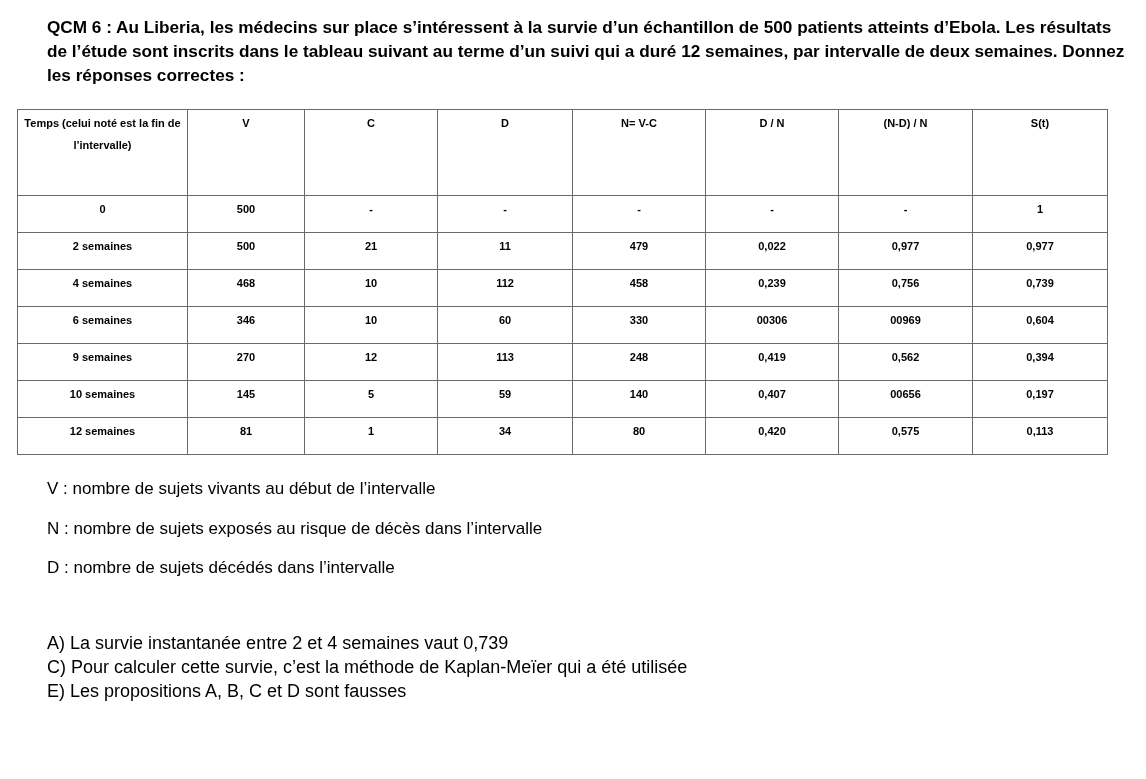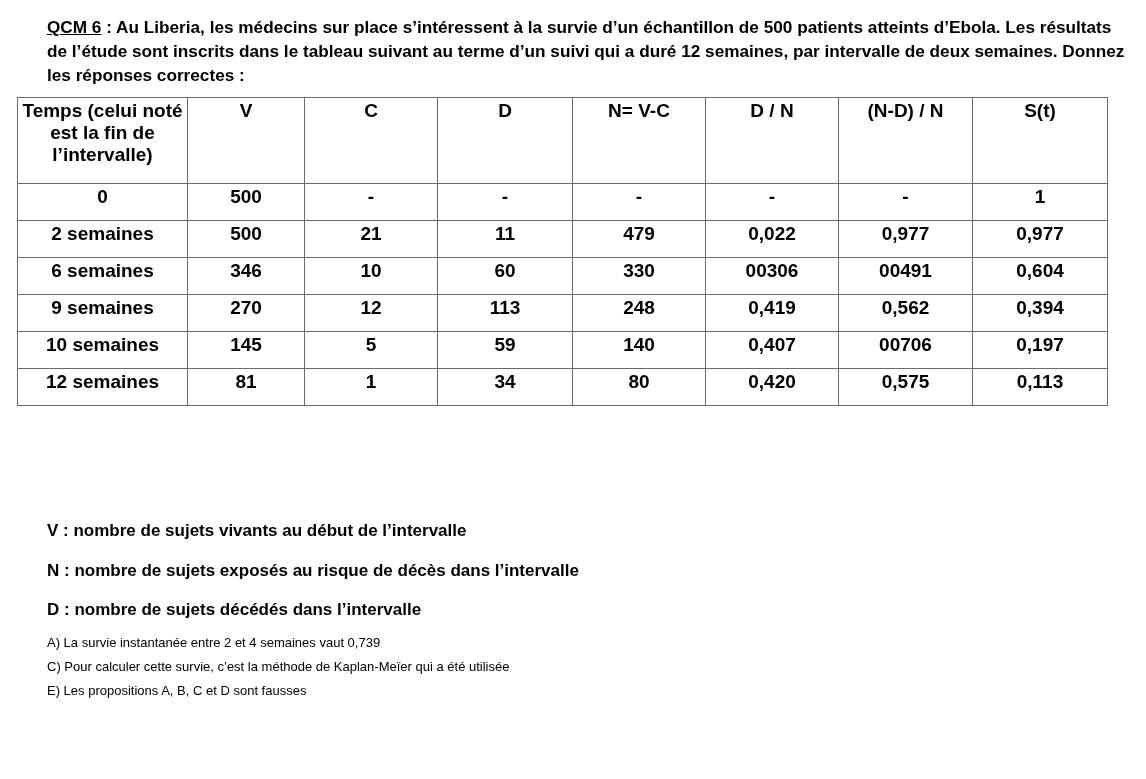--- a/index.html
+++ b/index.html
@@ -4,44 +4,44 @@
   <style>
     html, body { margin: 0; padding: 0; background: #ffffff; }
     body {
       width: 1146px; height: 779px; position: relative; overflow: hidden;
       font-family: "Liberation Sans", sans-serif; color: #000;
     }
     .question {
       position: absolute; left: 47px; top: 15px; width: 1080px;
       font-weight: bold; font-size: 17.2px; line-height: 24px;
     }
-    .question .qlabel { text-decoration: underline; }
+    .question .qlabel { }
     table.survival {
-      position: absolute; left: 17px; top: 97px;
+      position: absolute; left: 17px; top: 109px;
       border-collapse: collapse; table-layout: fixed;
       width: 1090px;
-      font-weight: bold; font-size: 19px;
+      font-weight: bold; font-size: 11px;
     }
     table.survival td, table.survival th {
       border: 1.5px solid #6a6a6a;
       text-align: center; vertical-align: top;
       padding: 0; line-height: 22px;
       font-weight: bold;
     }
     table.survival th { height: 83px; padding-top: 2px; }
     table.survival td { height: 34px; padding-top: 2px; }
     table.survival td.c-blk, table.survival th.c-blk { border-left-color: #000; }
     .legend {
       position: absolute; left: 47px; top: 478px;
-      font-weight: bold; font-size: 17px; margin-top: 42px;
+      font-weight: normal; font-size: 17px;
     }
     .legend div { height: 39.5px; line-height: 22px; }
     .options {
       position: absolute; left: 47px; top: 631px;
-      font-size: 13px; line-height: 24px;
+      font-size: 18px; line-height: 24px;
     }
   </style>
 </head>
 <body>
 
 <div class="question">
   <span class="qlabel">QCM 6</span><span> : Au Liberia, les médecins sur place s’intéressent à la survie d’un échantillon de 500 patients atteints d’Ebola. Les résultats de l’étude sont inscrits dans le tableau suivant au terme d’un suivi qui a duré 12 semaines, par intervalle de deux semaines. Donnez les réponses correctes :</span>
 </div>
 
 <table class="survival">
@@ -82,47 +82,57 @@
         <td>2 semaines</td>
         <td class="c-blk">500</td>
         <td class="c-blk">21</td>
         <td class="c-blk">11</td>
         <td>479</td>
         <td>0,022</td>
         <td>0,977</td>
         <td>0,977</td>
       </tr>
       <tr>
+        <td>4 semaines</td>
+        <td class="c-blk">468</td>
+        <td class="c-blk">10</td>
+        <td class="c-blk">112</td>
+        <td>458</td>
+        <td>0,239</td>
+        <td>0,756</td>
+        <td>0,739</td>
+      </tr>
+      <tr>
         <td>6 semaines</td>
         <td class="c-blk">346</td>
         <td class="c-blk">10</td>
         <td class="c-blk">60</td>
         <td>330</td>
         <td>00306</td>
-        <td>00491</td>
+        <td>00969</td>
         <td>0,604</td>
       </tr>
       <tr>
         <td>9 semaines</td>
         <td class="c-blk">270</td>
         <td class="c-blk">12</td>
         <td class="c-blk">113</td>
         <td>248</td>
         <td>0,419</td>
         <td>0,562</td>
         <td>0,394</td>
       </tr>
       <tr>
         <td>10 semaines</td>
         <td class="c-blk">145</td>
         <td class="c-blk">5</td>
         <td class="c-blk">59</td>
         <td>140</td>
         <td>0,407</td>
-        <td>00706</td>
+        <td>00656</td>
         <td>0,197</td>
       </tr>
       <tr>
         <td>12 semaines</td>
         <td class="c-blk">81</td>
         <td class="c-blk">1</td>
         <td class="c-blk">34</td>
         <td>80</td>
         <td>0,420</td>
         <td>0,575</td>

